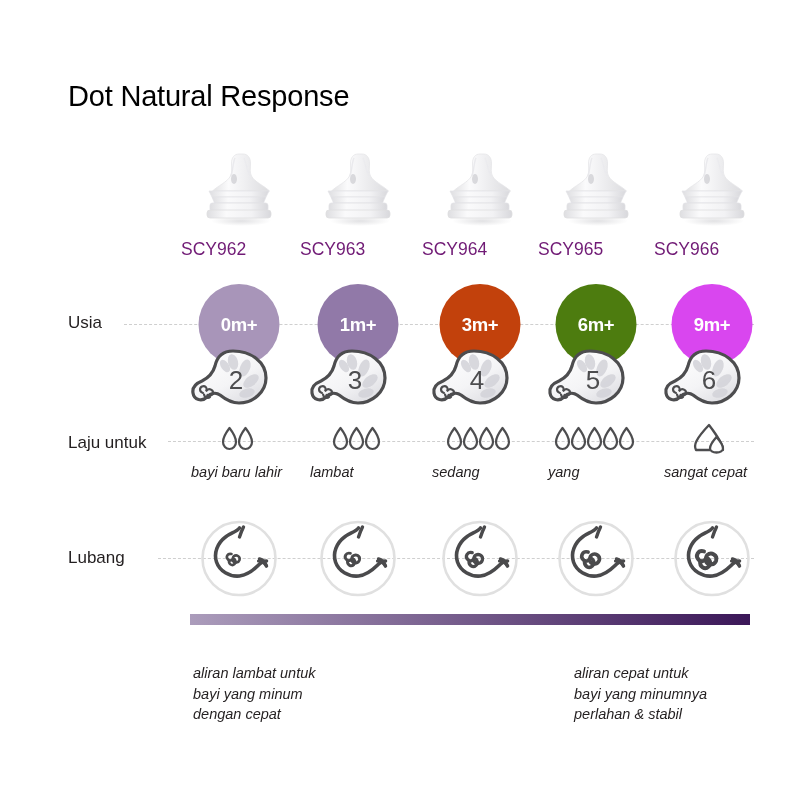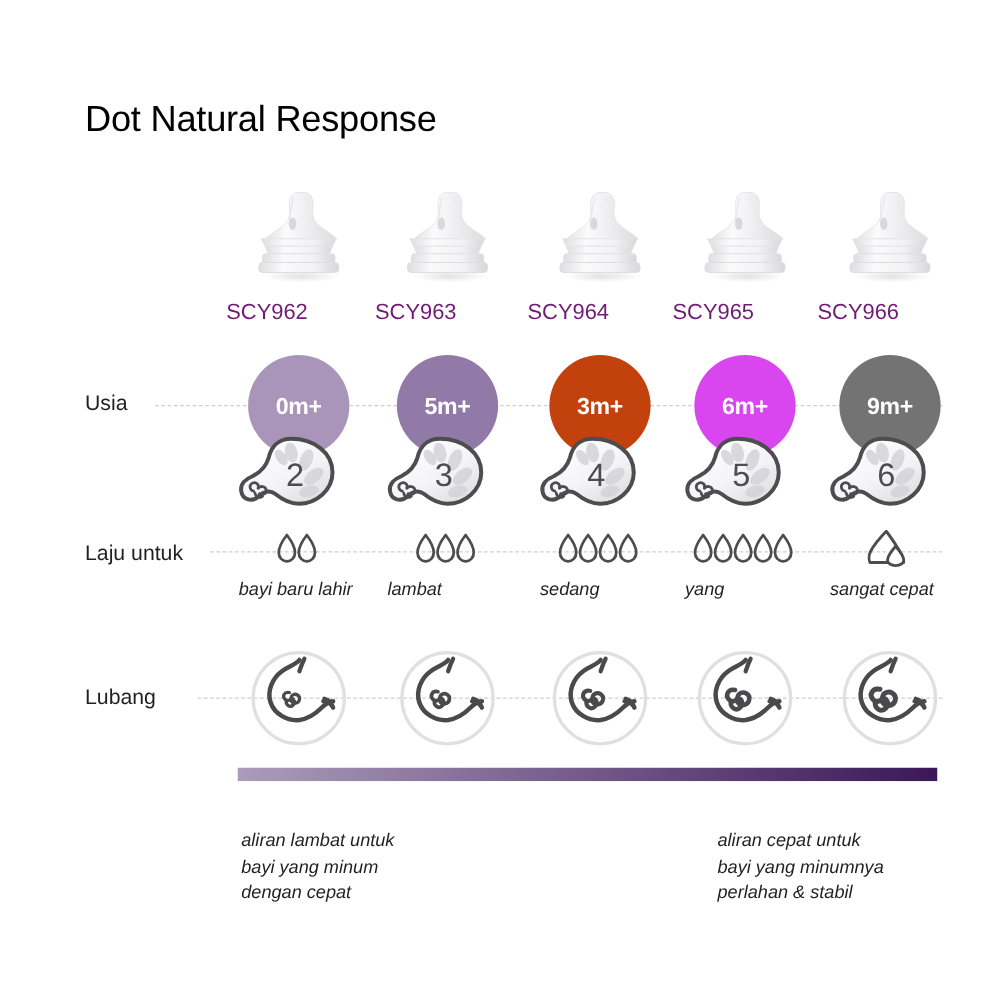--- a/index.html
+++ b/index.html
@@ -301,21 +301,21 @@
     <path d="M18 49 l60 0 l-3 6 l-54 0 z" fill="url(#tb1)" stroke="#e3e3e6" stroke-width="0.7"></path>
     <path d="M21 55 l54 0 l-2.5 6 l-49 0 z" fill="url(#tb1)" stroke="#e3e3e6" stroke-width="0.7"></path>
     <rect x="19" y="61" width="58" height="8" rx="2.5" fill="url(#tb1)" stroke="#e1e1e5" stroke-width="0.8"></rect>
     <rect x="16" y="68" width="64" height="8" rx="3" fill="url(#tb1)" stroke="#dededf" stroke-width="0.8"></rect>
     <ellipse cx="43" cy="37" rx="3" ry="5" fill="#c4c4ca" opacity="0.6"></ellipse>
     <path d="M44 16 c-2 4,-2 12,-4 18" stroke="#e8e8eb" stroke-width="1.4" fill="none" opacity="0.9"></path>
     <path d="M53 16 c2 4,3 13,6 18" stroke="#eaeaed" stroke-width="1.2" fill="none" opacity="0.8"></path>
   </svg></div>
     <div class="code">SCY963</div>
     <div class="age-bubble" style="background:#9179a8">
-      <span>5m+</span>
+      <span>1m+</span>
     </div>
     <div class="nipple-num">
   <svg viewBox="0 0 84 64">
     <defs>
       <linearGradient id="nn1" x1="0.15" y1="0" x2="0.95" y2="1">
         <stop offset="0%" stop-color="#ffffff"></stop>
         <stop offset="55%" stop-color="#f4f4f6"></stop>
         <stop offset="100%" stop-color="#d9d9de"></stop>
       </linearGradient>
     </defs>
@@ -487,21 +487,21 @@
     <path d="M48 12 c-5 0,-7.5 4,-7.5 9 c0 6,1 9,-1 13 c-3 6,-13 10,-18 15 l57 0 c-5,-5 -15,-9 -18,-15 c-2,-4 -1,-7 -1,-13 c0,-5 -2.5,-9 -7.5,-9 z" fill="url(#tg3)" stroke="#e6e6e9" stroke-width="0.8"></path>
     <path d="M18 49 l60 0 l-3 6 l-54 0 z" fill="url(#tb3)" stroke="#e3e3e6" stroke-width="0.7"></path>
     <path d="M21 55 l54 0 l-2.5 6 l-49 0 z" fill="url(#tb3)" stroke="#e3e3e6" stroke-width="0.7"></path>
     <rect x="19" y="61" width="58" height="8" rx="2.5" fill="url(#tb3)" stroke="#e1e1e5" stroke-width="0.8"></rect>
     <rect x="16" y="68" width="64" height="8" rx="3" fill="url(#tb3)" stroke="#dededf" stroke-width="0.8"></rect>
     <ellipse cx="43" cy="37" rx="3" ry="5" fill="#c4c4ca" opacity="0.6"></ellipse>
     <path d="M44 16 c-2 4,-2 12,-4 18" stroke="#e8e8eb" stroke-width="1.4" fill="none" opacity="0.9"></path>
     <path d="M53 16 c2 4,3 13,6 18" stroke="#eaeaed" stroke-width="1.2" fill="none" opacity="0.8"></path>
   </svg></div>
     <div class="code">SCY965</div>
-    <div class="age-bubble" style="background:#d946ef">
+    <div class="age-bubble" style="background:#4d7c0f">
       <span>6m+</span>
     </div>
     <div class="nipple-num">
   <svg viewBox="0 0 84 64">
     <defs>
       <linearGradient id="nn3" x1="0.15" y1="0" x2="0.95" y2="1">
         <stop offset="0%" stop-color="#ffffff"></stop>
         <stop offset="55%" stop-color="#f4f4f6"></stop>
         <stop offset="100%" stop-color="#d9d9de"></stop>
       </linearGradient>
@@ -585,21 +585,21 @@
     <path d="M48 12 c-5 0,-7.5 4,-7.5 9 c0 6,1 9,-1 13 c-3 6,-13 10,-18 15 l57 0 c-5,-5 -15,-9 -18,-15 c-2,-4 -1,-7 -1,-13 c0,-5 -2.5,-9 -7.5,-9 z" fill="url(#tg4)" stroke="#e6e6e9" stroke-width="0.8"></path>
     <path d="M18 49 l60 0 l-3 6 l-54 0 z" fill="url(#tb4)" stroke="#e3e3e6" stroke-width="0.7"></path>
     <path d="M21 55 l54 0 l-2.5 6 l-49 0 z" fill="url(#tb4)" stroke="#e3e3e6" stroke-width="0.7"></path>
     <rect x="19" y="61" width="58" height="8" rx="2.5" fill="url(#tb4)" stroke="#e1e1e5" stroke-width="0.8"></rect>
     <rect x="16" y="68" width="64" height="8" rx="3" fill="url(#tb4)" stroke="#dededf" stroke-width="0.8"></rect>
     <ellipse cx="43" cy="37" rx="3" ry="5" fill="#c4c4ca" opacity="0.6"></ellipse>
     <path d="M44 16 c-2 4,-2 12,-4 18" stroke="#e8e8eb" stroke-width="1.4" fill="none" opacity="0.9"></path>
     <path d="M53 16 c2 4,3 13,6 18" stroke="#eaeaed" stroke-width="1.2" fill="none" opacity="0.8"></path>
   </svg></div>
     <div class="code">SCY966</div>
-    <div class="age-bubble" style="background:#737373">
+    <div class="age-bubble" style="background:#d946ef">
       <span>9m+</span>
     </div>
     <div class="nipple-num">
   <svg viewBox="0 0 84 64">
     <defs>
       <linearGradient id="nn4" x1="0.15" y1="0" x2="0.95" y2="1">
         <stop offset="0%" stop-color="#ffffff"></stop>
         <stop offset="55%" stop-color="#f4f4f6"></stop>
         <stop offset="100%" stop-color="#d9d9de"></stop>
       </linearGradient>

